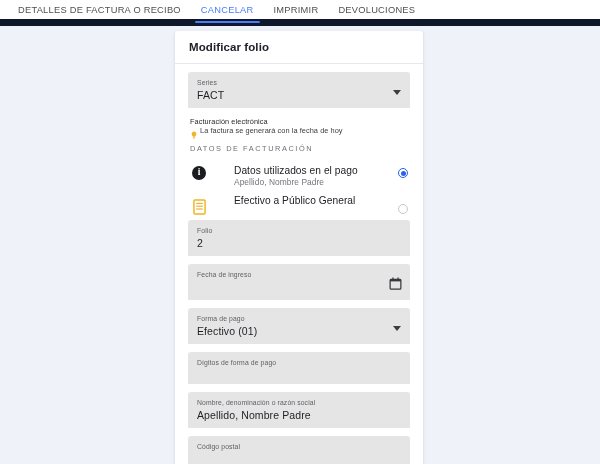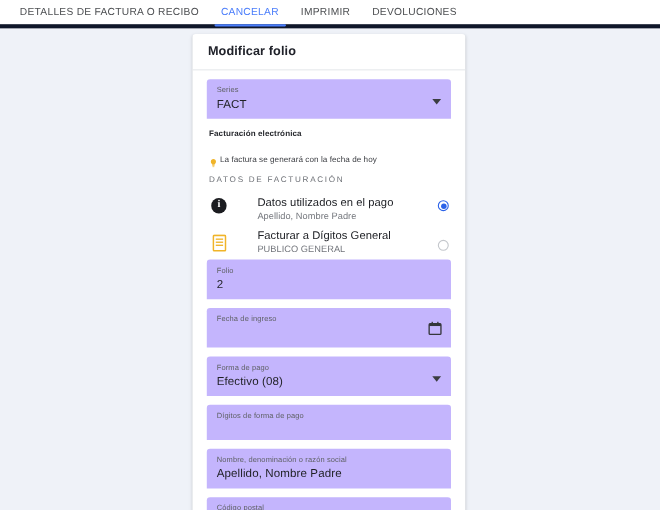--- a/index.html
+++ b/index.html
@@ -13,21 +13,21 @@
   }
 
   
   .tabbar {
     position: relative;
     height: 26px;
     background: #ffffff;
     display: flex;
     align-items: center;
     padding-left: 8px;
-    border-bottom: 4px solid #0f172a;
+    border-bottom: 7px solid #0f172a;
   }
   .tab {
     font-size: 9.3px;
     letter-spacing: .25px;
     color: #4d4f52;
     padding: 0 10px;
     height: 26px;
     line-height: 26px;
     position: relative;
     white-space: nowrap;
@@ -74,21 +74,21 @@
     font-size: 11.5px;
     color: #20222a;
     font-weight: 700;
     letter-spacing: .1px;
   }
   .card-body { padding: 8px 13px 0 13px; }
 
   
   .field {
     position: relative;
-    background: #c4b5fd;
+    background: #e5e5e5;
     border-radius: 3px 3px 0 0;
     padding: 6px 9px 6px 9px;
     margin-bottom: 8px;
     min-height: 36px;
   }
   .field-label {
     font-size: 6.8px;
     color: #5f6165;
     letter-spacing: .12px;
     line-height: 9px;
@@ -117,24 +117,24 @@
     right: 8px;
     top: 12px;
     width: 13px;
     height: 13px;
   }
 
   
   .note { padding: 1px 2px 0 2px; margin-bottom: 9px; }
   .note-title {
     font-size: 7.3px;
-    font-weight: 700;
+    font-weight: 400;
     color: #26282d;
     letter-spacing: .1px;
-    margin-bottom: 14px;
+    margin-bottom: 0;
   }
   .note-row { display: flex; align-items: center; }
   .bulb {
     width: 8px; height: 9px;
     margin-right: 2px;
     flex: 0 0 auto;
     position: relative;
     top: 0px;
   }
   .note-text {
@@ -277,22 +277,21 @@
           <span class="receipt-icon">
             <svg viewBox="0 0 14 17" width="13" height="16" aria-hidden="true">
               <rect x="1" y="1" width="12" height="15" rx="1" fill="#ffffff" stroke="#f0b429" stroke-width="1.6"></rect>
               <rect x="3.4" y="4" width="7.2" height="1.3" fill="#f0b429"></rect>
               <rect x="3.4" y="7" width="7.2" height="1.3" fill="#f0b429"></rect>
               <rect x="3.4" y="10" width="7.2" height="1.3" fill="#f0b429"></rect>
             </svg>
           </span>
         </div>
         <div class="opt-text">
-          <div class="opt-title">Facturar a Dígitos General</div>
-          <div class="opt-sub">PUBLICO GENERAL</div>
+          <div class="opt-title">Efectivo a Público General</div>
         </div>
         <div class="radio"></div>
       </div>
 
       <div class="field">
         <div class="field-label">Folio</div>
         <div class="field-value">2</div>
       </div>
 
       <div class="field">
@@ -302,21 +301,21 @@
             <rect x="1.4" y="2.8" width="13.2" height="12" rx="1.1" fill="none" stroke="#35373b" stroke-width="1.5"></rect>
             <rect x="1.4" y="2.8" width="13.2" height="2.6" fill="#35373b"></rect>
             <rect x="4.1" y="0.6" width="1.5" height="3" fill="#35373b"></rect>
             <rect x="10.4" y="0.6" width="1.5" height="3" fill="#35373b"></rect>
           </svg>
         </span>
       </div>
 
       <div class="field">
         <div class="field-label">Forma de pago</div>
-        <div class="field-value">Efectivo (08)</div>
+        <div class="field-value">Efectivo (01)</div>
         <span class="caret"></span>
       </div>
 
       <div class="field empty">
         <div class="field-label">Dígitos de forma de pago</div>
         <div class="field-value"></div>
       </div>
 
       <div class="field">
         <div class="field-label">Nombre, denominación o razón social</div>

